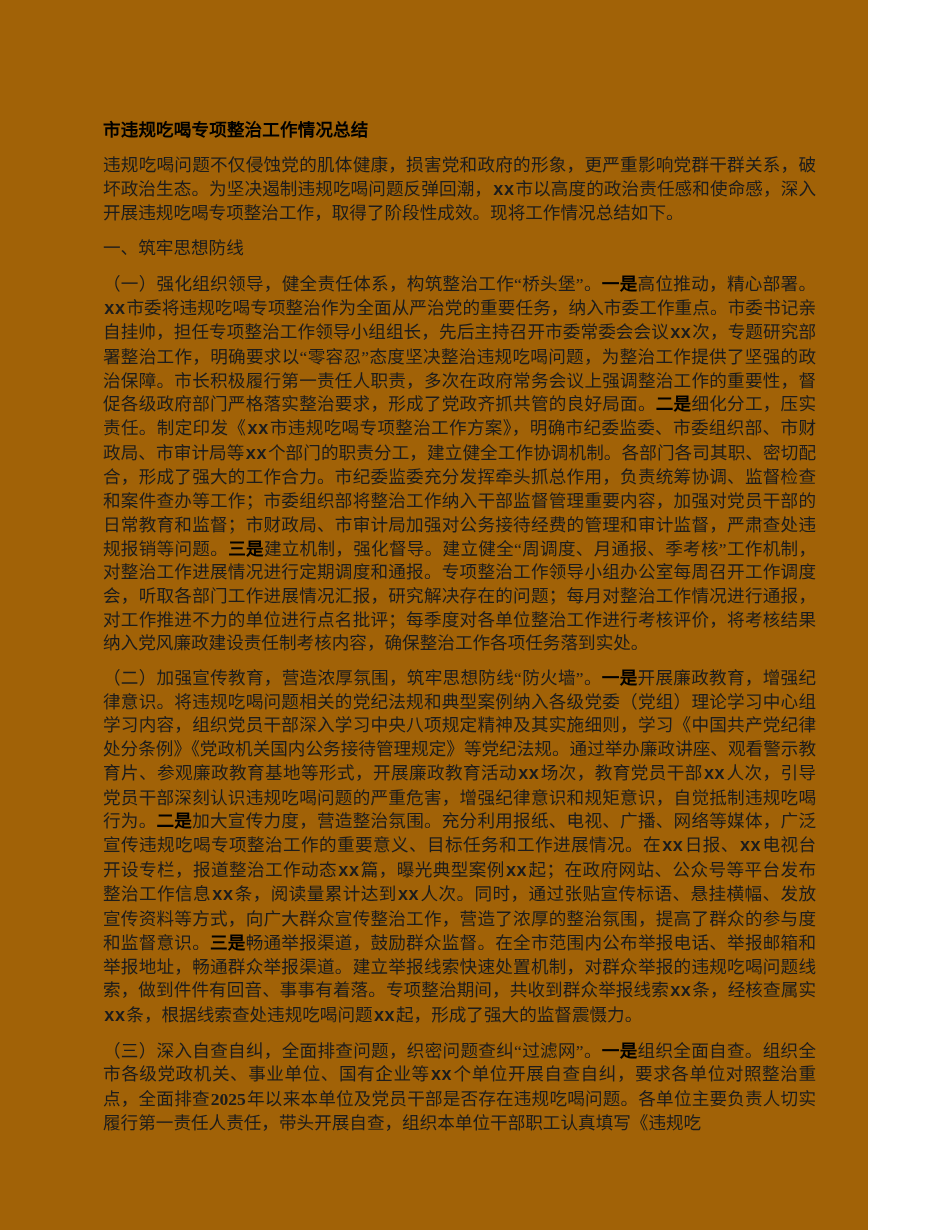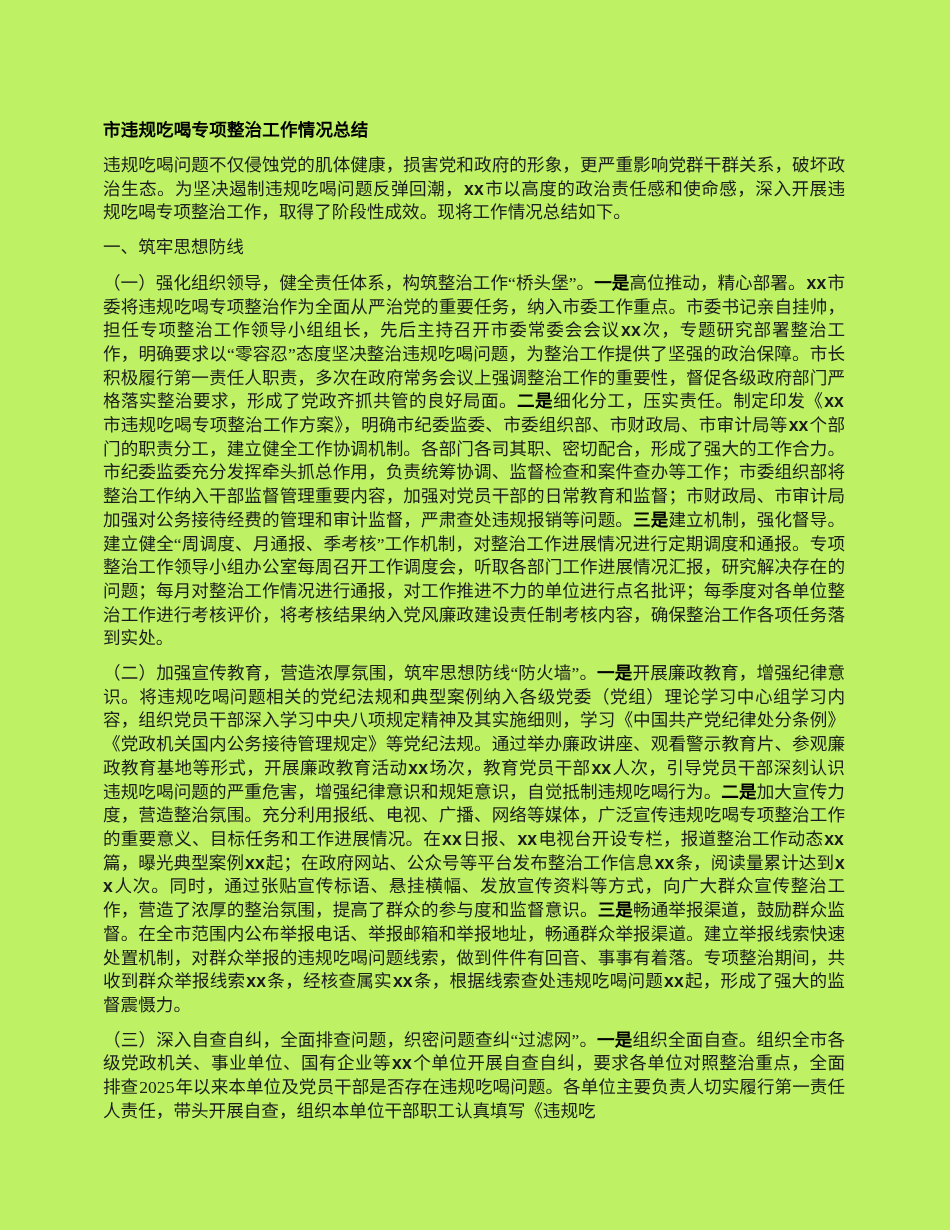--- a/index.html
+++ b/index.html
@@ -10,24 +10,24 @@
   }
   body {
     width: 950px;
     height: 1230px;
     overflow: hidden;
     font-family: "Liberation Serif", "DejaVu Serif", serif;
     color: #1a1a1a;
   }
   .page {
     box-sizing: border-box;
-    width: 950px;
+    width: 868px;
     height: 1230px;
-    padding: 118px 105px 0 103px;
-    background: #bef264;
+    padding: 118px 52px 0 103px;
+    background: #a16207;
   }
   .doc-title {
     font-family: "Liberation Sans", "DejaVu Sans", sans-serif;
     font-size: 17.5px;
     font-weight: 700;
     line-height: 24px;
     letter-spacing: 0.2px;
     margin: 0 0 12px 0;
     color: #000000;
     text-align: left;
@@ -53,29 +53,30 @@
     text-indent: 2em;
   }
   .para.body-para.no-indent {
     text-indent: 0;
   }
   b, .b {
     font-weight: 700;
     color: #000000;
   }
   .lat {
-    font-family: Liberation Sans, sans-serif;
+    font-family: Liberation Mono, monospace;
     font-weight: 700;
     letter-spacing: 0.1px;
     padding: 0 1px;
     margin-top: 24px;
   }
   .num {
     font-family: "Liberation Serif", "DejaVu Serif", serif;
     padding: 0 1px;
+    font-weight: bold;
   }
 </style>
 </head>
 <body>
 
 <div class="page">
 
   <h1 class="doc-title">市违规吃喝专项整治工作情况总结</h1>
 
   <p class="para intro">违规吃喝问题不仅侵蚀党的肌体健康，损害党和政府的形象，更严重影响党群干群关系，破坏政治生态。为坚决遏制违规吃喝问题反弹回潮，<span class="lat">xx</span>市以高度的政治责任感和使命感，深入开展违规吃喝专项整治工作，取得了阶段性成效。现将工作情况总结如下。</p>

